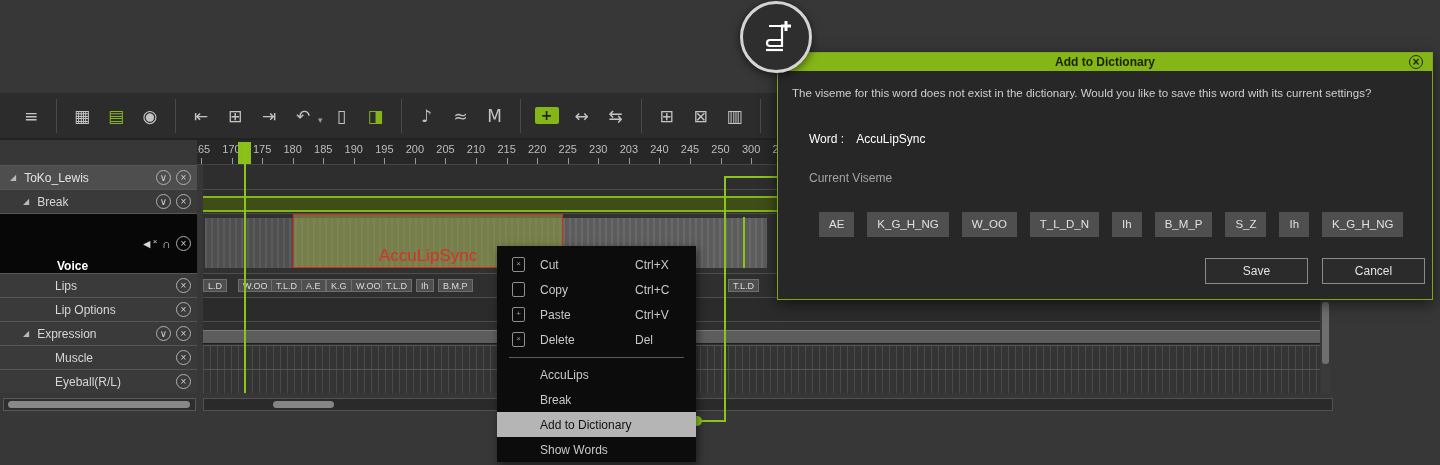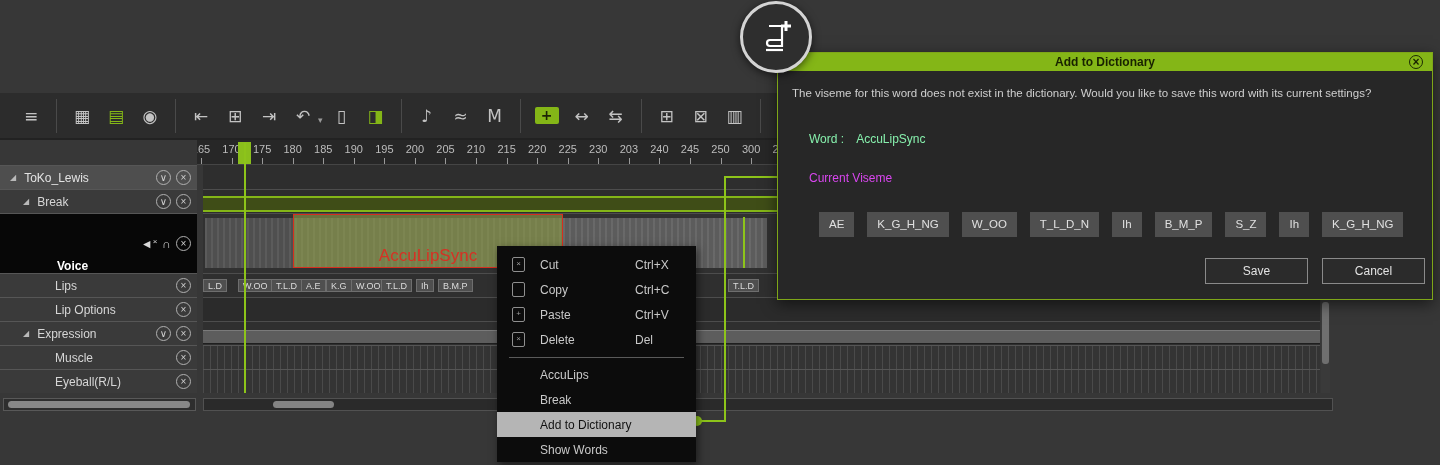--- a/index.html
+++ b/index.html
@@ -99,23 +99,23 @@
 
   
   .dialog{position:absolute;left:777px;top:52px;width:656px;height:248px;background:#272727;z-index:7;
           border:1px solid #7ea618;box-sizing:border-box;box-shadow:0 4px 14px rgba(0,0,0,.55);}
   .dlg-title{position:absolute;left:0;top:0;right:0;height:18px;background:#84b617;display:flex;
              align-items:center;justify-content:center;}
   .dlg-title span{font-size:12px;font-weight:bold;color:#182200;}
   .dlg-close{position:absolute;right:9px;top:2px;width:14px;height:14px;border:1px solid #1d2a04;border-radius:50%;
              color:#1d2a04;font-size:10px;line-height:13px;text-align:center;box-sizing:border-box;cursor:pointer;}
   .dlg-msg{position:absolute;left:14px;top:34px;color:#cfcfcf;font-size:11.5px;white-space:nowrap;}
-  .dlg-word{position:absolute;left:31px;top:79px;color:#86efac;font-size:12px;}
+  .dlg-word{position:absolute;left:31px;top:79px;color:#ffffff;font-size:12px;}
   .dlg-word b{font-weight:normal;margin-left:12px;}
-  .dlg-cv{position:absolute;left:31px;top:118px;color:#d946ef;font-size:12px;}
+  .dlg-cv{position:absolute;left:31px;top:118px;color:#a3a3a3;font-size:12px;}
   .vis-row{position:absolute;left:41px;top:159px;display:flex;gap:13px;}
   .vbtn{height:25px;background:#4f4f4f;color:#e0e0e0;font-size:11.5px;line-height:25px;padding:0 10px;
         text-align:center;cursor:pointer;}
   .dbtn{position:absolute;top:205px;width:103px;height:26px;background:#2b2b2b;border:1px solid #8a8a8a;
         color:#e2e2e2;font-size:12px;line-height:24px;text-align:center;box-sizing:border-box;cursor:pointer;}
   .dbtn.save{left:427px;} .dbtn.cancel{left:544px;}
 </style>
 </head>
 <body>
 

